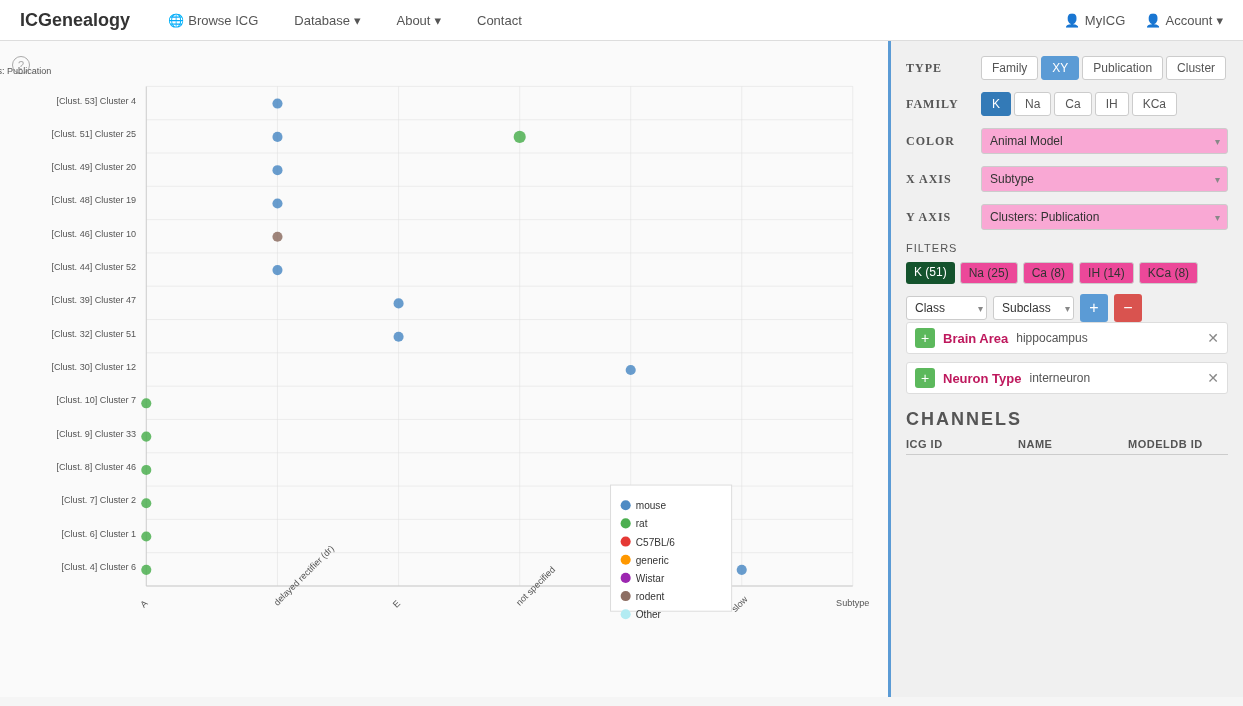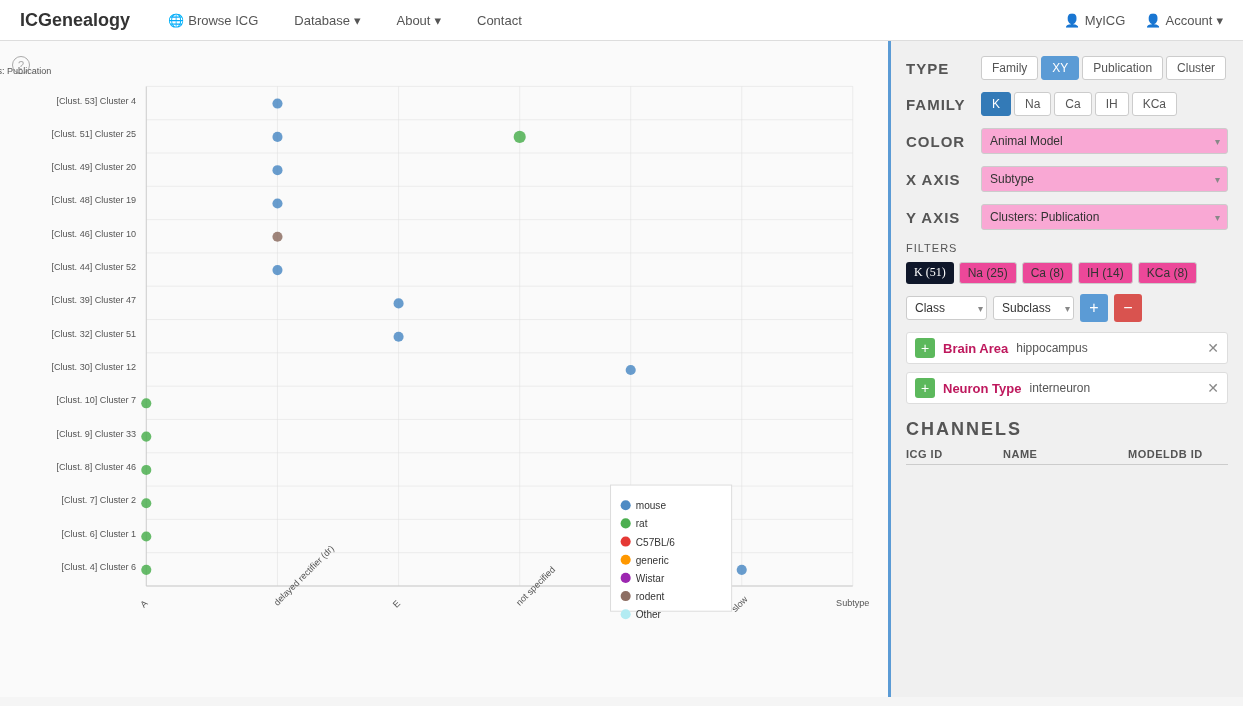--- a/index.html
+++ b/index.html
@@ -90,26 +90,27 @@
     }
 
     
     .section-row {
       display: flex;
       align-items: center;
       margin-bottom: 12px;
       gap: 10px;
     }
     .section-label {
-      font-size: 15px;
+      font-size: 12px;
       font-weight: 700;
       color: #555;
       letter-spacing: 1px;
       width: 65px;
       text-transform: uppercase;
+      font-family: Liberation Serif, serif;
     }
     .btn-group {
       display: flex;
       gap: 3px;
       flex-wrap: wrap;
     }
     .btn {
       padding: 4px 10px;
       border-radius: 3px;
       border: 1px solid #ccc;
@@ -169,28 +170,27 @@
       flex-wrap: wrap;
       gap: 5px;
       margin-bottom: 10px;
     }
     .filter-tag {
       padding: 3px 8px;
       border-radius: 3px;
       font-size: 12px;
       cursor: pointer;
     }
-    .filter-tag.blue { background: #0f172a; color: #fff; font-family: Liberation Serif, serif; }
+    .filter-tag.blue { background: #14532d; color: #fff; }
     .filter-tag.gray { background: #ec4899; color: #333; border: 1px solid #ccc; }
 
     .filter-row {
       display: flex;
       align-items: center;
       gap: 6px;
-      margin-bottom: 10px;
     }
     .filter-select-wrap {
       position: relative;
     }
     select.filter-select {
       padding: 4px 22px 4px 8px;
       border: 1px solid #ccc;
       border-radius: 3px;
       background: #fff;
       appearance: none;
@@ -261,21 +261,21 @@
     .channels-header {
       font-size: 18px;
       font-weight: 700;
       color: #555;
       letter-spacing: 2px;
       text-transform: uppercase;
       margin: 15px 0 8px 0;
     }
     .channels-table-header {
       display: flex;
-      gap: 0;
+      gap: 15px;
       font-size: 11px;
       font-weight: 700;
       color: #555;
       text-transform: uppercase;
       letter-spacing: 0.5px;
       border-bottom: 1px solid #ccc;
       padding-bottom: 4px;
     }
     .ch-col-1 { width: 70px; }
     .ch-col-2 { flex: 1; padding-left: 27px; }

